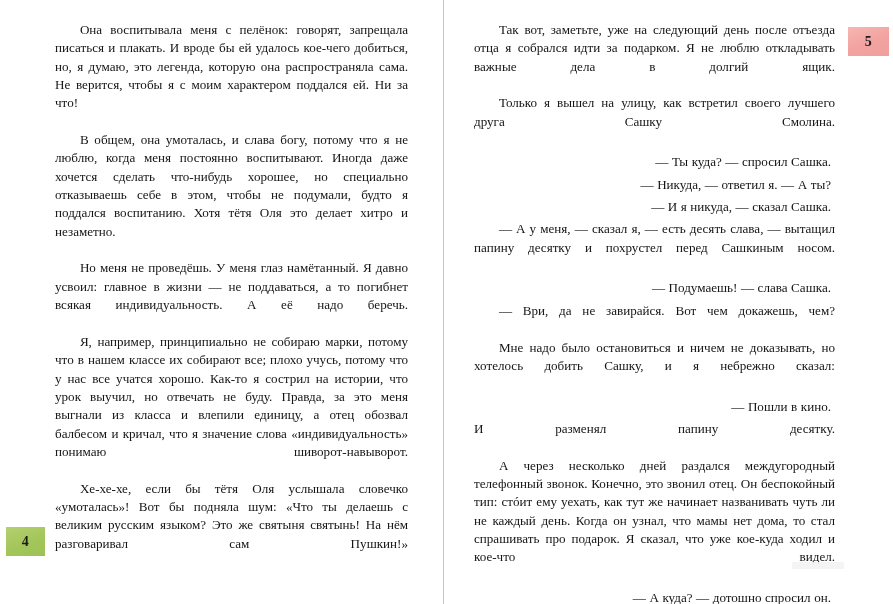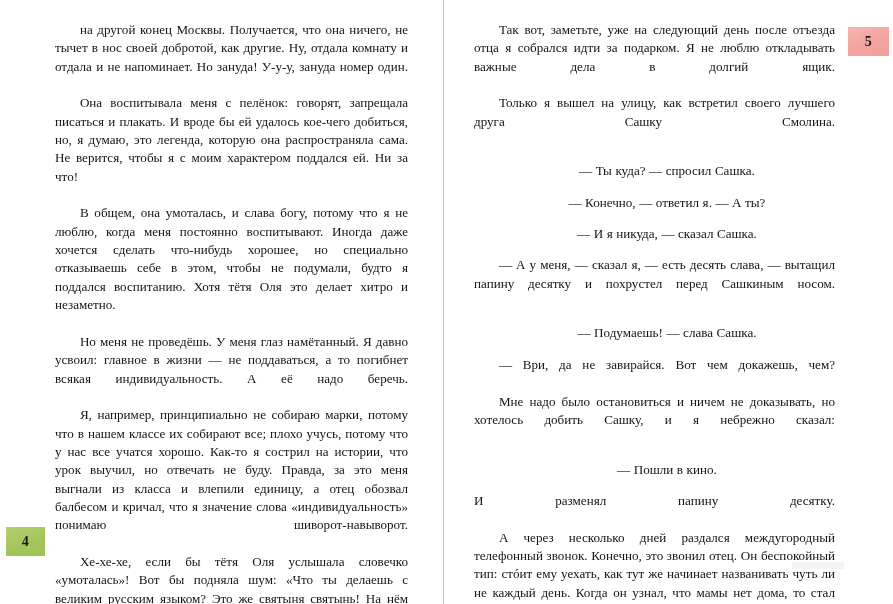--- a/index.html
+++ b/index.html
@@ -74,23 +74,23 @@
   }
   
   p.para::after {
     content: "";
     display: inline-block;
     width: 100%;
   }
 
   
   p.dialogue {
-    margin: 13px;
+    margin: 4px;
     text-indent: 1.9em;
-    text-align: center;
+    text-align: right;
     white-space: nowrap;
   }
 
   
   .page-chip {
     position: absolute;
     display: flex;
     align-items: center;
     justify-content: center;
     font-family: "Liberation Serif", "DejaVu Serif", serif;
@@ -125,40 +125,39 @@
 </style>
 </head>
 <body>
 
 <div id="spread">
 
   <div id="gutter-rule"></div>
 
   <div class="page page-left">
     <div class="column">
-      <p class="para">на другой конец Москвы. Получается, что она ничего, не тычет в нос своей добротой, как другие. Ну, отдала комнату и отдала и не напоминает. Но зануда! У-у-у, зануда номер один.</p>
       <p class="para">Она воспитывала меня с пелёнок: говорят, запрещала писаться и плакать. И вроде бы ей удалось кое-чего добиться, но, я думаю, это легенда, которую она распространяла сама. Не верится, чтобы я с моим характером поддался ей. Ни за что!</p>
       <p class="para">В общем, она умоталась, и слава богу, потому что я не люблю, когда меня постоянно воспитывают. Иногда даже хочется сделать что-нибудь хорошее, но специально отказываешь себе в этом, чтобы не подумали, будто я поддался воспитанию. Хотя тётя Оля это делает хитро и незаметно.</p>
       <p class="para">Но меня не проведёшь. У меня глаз намётанный. Я давно усвоил: главное в жизни — не поддаваться, а то погибнет всякая индивидуальность. А её надо беречь.</p>
       <p class="para">Я, например, принципиально не собираю марки, потому что в нашем классе их собирают все; плохо учусь, потому что у нас все учатся хорошо. Как-то я сострил на истории, что урок выучил, но отвечать не буду. Правда, за это меня выгнали из класса и влепили единицу, а отец обозвал балбесом и кричал, что я значение слова «индивидуальность» понимаю шиворот-навыворот.</p>
       <p class="para">Хе-хе-хе, если бы тётя Оля услышала словечко «умоталась»! Вот бы подняла шум: «Что ты делаешь с великим русским языком? Это же святыня святынь! На нём разговаривал сам Пушкин!»</p>
 
     </div>
 
     <div id="chip-left" class="page-chip">
       <span>4</span>
     </div>
   </div>
 
   <div class="page page-right">
     <div class="column">
       <p class="para">Так вот, заметьте, уже на следующий день после отъезда отца я собрался идти за подарком. Я не люблю откладывать важные дела в долгий ящик.</p>
       <p class="para">Только я вышел на улицу, как встретил своего лучшего друга Сашку Смолина.</p>
       <p class="dialogue">— Ты куда? — спросил Сашка.</p>
-      <p class="dialogue">— Конечно, — ответил я. — А ты?</p>
+      <p class="dialogue">— Никуда, — ответил я. — А ты?</p>
       <p class="dialogue">— И я никуда, — сказал Сашка.</p>
       <p class="para">— А у меня, — сказал я, — есть десять слава, — вытащил папину десятку и похрустел перед Сашкиным носом.</p>
       <p class="dialogue">— Подумаешь! — слава Сашка.</p>
       <p class="para">— Ври, да не завирайся. Вот чем докажешь, чем?</p>
       <p class="para">Мне надо было остановиться и ничем не доказывать, но хотелось добить Сашку, и я небрежно сказал:</p>
       <p class="dialogue">— Пошли в кино.</p>
       <p class="para noindent">И разменял папину десятку.</p>
       <p class="para">А через несколько дней раздался междугородный телефонный звонок. Конечно, это звонил отец. Он беспокойный тип: стóит ему уехать, как тут же начинает названивать чуть ли не каждый день. Когда он узнал, что мамы нет дома, то стал спрашивать про подарок. Я сказал, что уже кое-куда ходил и кое-что видел.</p>
       <p class="dialogue">— А куда? — дотошно спросил он.</p>
 

